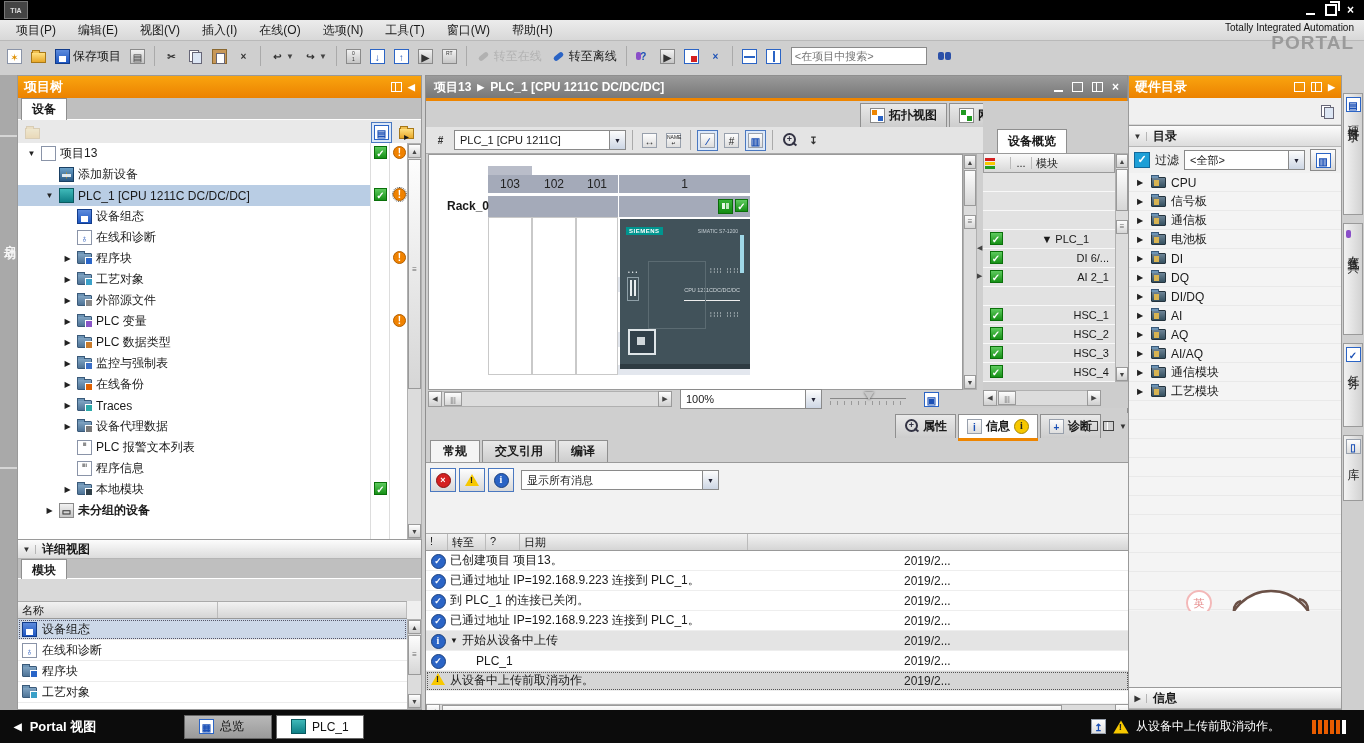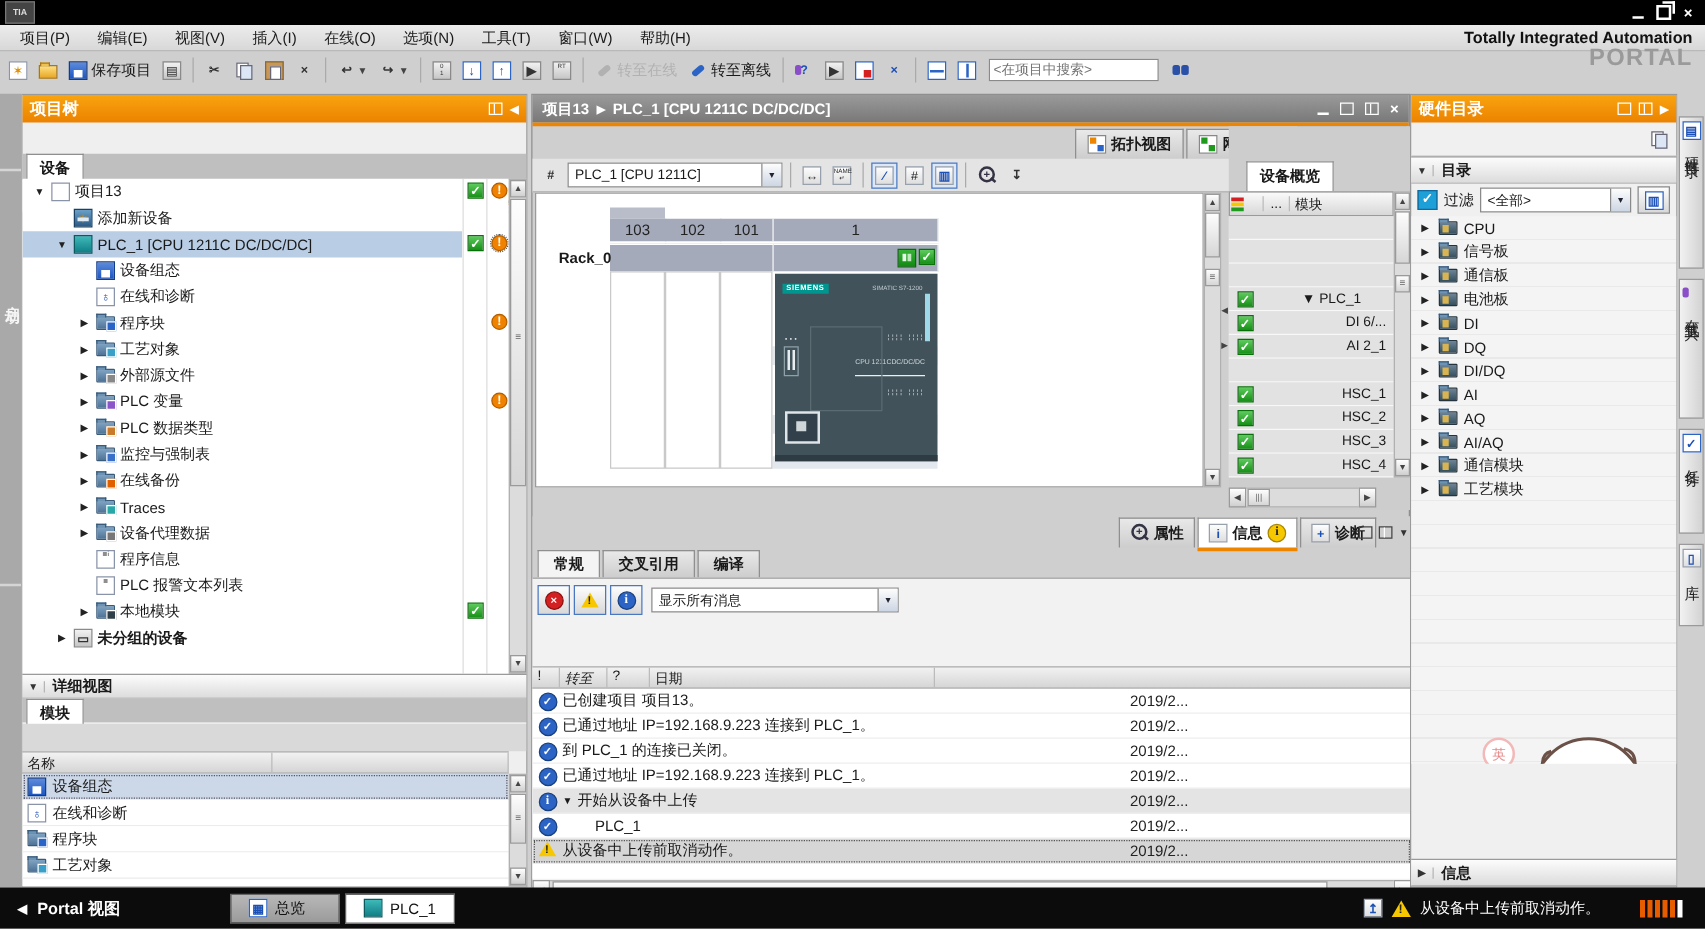--- a/index.html
+++ b/index.html
@@ -14,21 +14,21 @@
   .title{font-weight:bold;font-size:12px;}
   .wins{margin-left:auto;display:flex;gap:10px;align-items:center;padding-right:6px;}
   .wbtn{color:#fff;font-weight:bold;cursor:pointer;display:flex;align-items:center;height:14px;}
   .wmin{width:9px;height:2px;background:#fff;display:inline-block;margin-top:7px;}
   .wres{width:8px;height:8px;border:2px solid #fff;display:inline-block;position:relative;}
   .wres::before{content:"";position:absolute;left:3px;top:-5px;width:8px;height:8px;border:2px solid #fff;border-left:none;border-bottom:none;}
   .menubar{position:absolute;left:0;top:20px;width:1364px;height:21px;background:linear-gradient(#ececec,#d8d8d8);
            border-bottom:1px solid #b9b9b9;display:flex;align-items:center;gap:2px;padding-left:6px;box-sizing:border-box;}
   .mitem{padding:2px 10px;cursor:default;}
   .branding{position:absolute;right:10px;top:22px;text-align:right;z-index:5;}
-  .branding .b1{font-size:13px;font-weight:bold;color:#111;}
+  .branding .b1{font-size:10px;font-weight:normal;color:#111;}
   .branding .b2{font-size:19px;font-weight:bold;color:#9a9a9a;letter-spacing:1px;line-height:20px;}
   .toolbar{position:absolute;left:0;top:41px;width:1080px;height:30px;display:flex;align-items:center;gap:3px;
            padding-left:4px;box-sizing:border-box;}
   .tsep{width:1px;height:20px;background:#aaa;margin:0 3px;}
   .tbtn{display:flex;align-items:center;gap:3px;padding:2px 2px;border:1px solid transparent;cursor:pointer;}
   .tbtn.dis{opacity:.55;}
   .tlabel{font-size:12px;}
   .tlabel.gray{color:#999;}
   .caret{font-size:8px;color:#444;margin-left:-2px;}
   .tb-search{width:128px;height:16px;border:1px solid #8a8a8a;font:11px "Liberation Sans",sans-serif;
@@ -390,21 +390,21 @@
   </div>
 
   <div id="ptree">
     <div class="panel-hd">
       <span>项目树</span>
       <span class="hd-icons">
         <span class="wi-cols"></span>
         <span class="wi-ar">◀</span>
       </span>
     </div>
-    <div class="tabstrip" style="height:21px;padding-left:3px;margin-top:25px;">
+    <div class="tabstrip" style="height:21px;padding-left:3px;">
       <span class="tab act" style="font-size:12px;">设备</span>
     </div>
     <div class="ttoolbar" id="treeToolbar">
         <span class="tbtn dis">
           <span class="ic ic-fold-y dim"></span>
         </span>
         <span style="flex: 1 1 0%;"></span>
         <span class="tbtn tact">
           <span class="ic ic-frame c-bl">▤</span>
         </span>
@@ -505,27 +505,27 @@
           </div>
           <div class="trow" style="padding-left: 44px;">
             <span class="exp">▶</span>
             <span class="fold">
               <i class="bdg" style="background: rgb(119, 119, 119);"></i>
             </span>
             <span>设备代理数据</span>
           </div>
           <div class="trow" style="padding-left: 44px;">
             <span class="exp"></span>
+            <span class="ic ic-page tiny">≣</span>
+            <span>PLC 报警文本列表</span>
+          </div>
+          <div class="trow" style="padding-left: 44px;">
+            <span class="exp"></span>
             <span class="ic ic-page tiny">≣i</span>
             <span>程序信息</span>
-          </div>
-          <div class="trow" style="padding-left: 44px;">
-            <span class="exp"></span>
-            <span class="ic ic-page tiny">≣</span>
-            <span>PLC 报警文本列表</span>
           </div>
           <div class="trow" style="padding-left: 44px;">
             <span class="exp">▶</span>
             <span class="fold">
               <i class="bdg" style="background: rgb(48, 64, 74);"></i>
             </span>
             <span>本地模块</span>
             <span class="gchk st1">✓</span>
           </div>
           <div class="trow" style="padding-left: 26px;">
@@ -696,20 +696,37 @@
       <div class="sbtn" style="top:0">▲</div>
       <div class="sthumb" style="top:15px;height:36px;"></div>
       <div class="sthumb" style="top:60px;height:14px;">
           <div class="sgrip" style="margin-top:1px;">≡</div>
         </div>
       <div class="sbtn" style="bottom:0">▼</div>
     </div>
     <div style="position:absolute;left:551px;top:168px;font-size:7px;color:#444;">◀</div>
     <div style="position:absolute;left:551px;top:196px;font-size:7px;color:#444;">▶</div>
 
+    <div class="hscroll-row">
+      <span class="hbtn">◀</span>
+      <span class="htrack" style="width:216px;">
+        <span class="hthumb" style="left:2px;width:18px;">|||</span>
+      </span>
+      <span class="hbtn">▶</span>
+      <span class="selbox" style="margin-left:8px;width:140px;">
+        <span class="val" style="flex:1;">100%</span>
+          <span class="dd">▼</span>
+      </span>
+      <span class="zoomslider" style="margin-left:8px;">
+        <span class="rail"></span>
+          <span class="ticks"></span>
+          <span class="knob"></span>
+      </span>
+      <span class="ic ic-frame c-bl" style="margin-left:18px;">▣</span>
+    </div>
 
     <div id="ovw">
       <span class="tab act" style="font-size:12px;">设备概览</span>
       <div class="ovw-hd">
         <span style="width:26px;text-align:center;" class="wrench">
           <i style="top:1px;background:#d42020;"></i>
             <i style="top:5px;background:#f7c800;"></i>
             <i style="top:9px;background:#1f9a1f;"></i>
         </span>
         <span style="width:20px;border-left:1px solid #bbb;border-right:1px solid #bbb;text-align:center;">...</span>
@@ -815,21 +832,21 @@
           <span class="fbtn">
               <span class="minf">i</span>
             </span>
           <span class="selbox" style="margin-left:4px;width:196px;">
             <span class="val" style="flex:1;">显示所有消息</span>
               <span class="dd">▼</span>
           </span>
         </div>
         <div class="msg-hd" id="msgCols">
             <span style="width: 22px;">!</span>
-            <span style="width: 38px; font-style: italic;">转至</span>
+            <span style="width: 38px;">转至</span>
             <span style="width: 34px;">?</span>
             <span style="width: 228px;">日期</span>
           </div>
         <div id="msgs">
             <div class="mrow">
               <span class="mic"><span class="mchk">✓</span></span>
               <span class="mtxt">已创建项目 项目13。</span>
               <span class="mdate">2019/2...</span>
             </div>
             <div class="mrow">

